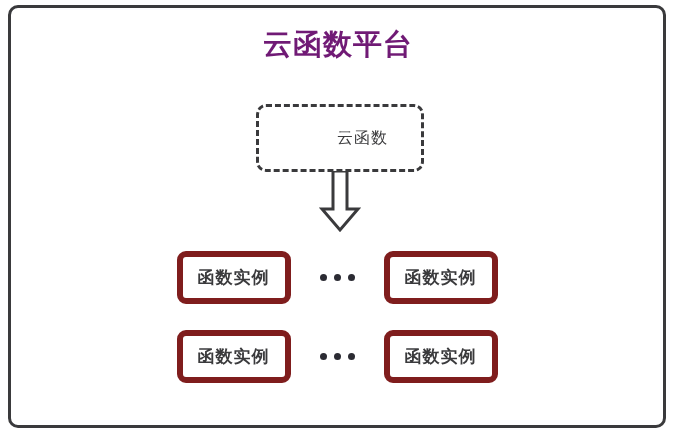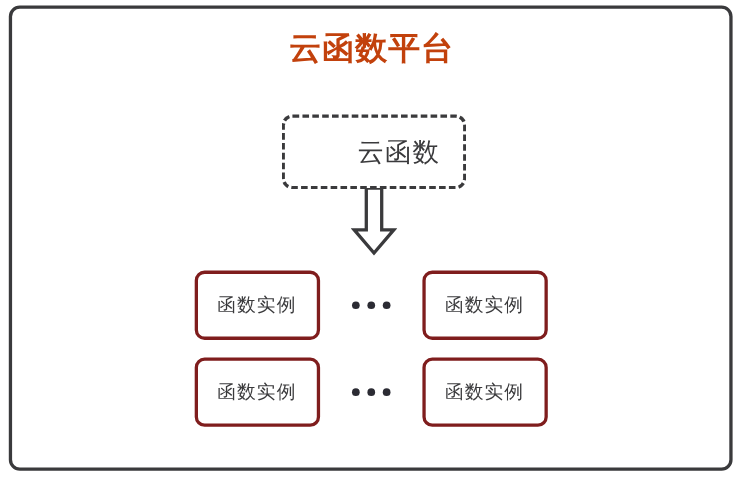--- a/index.html
+++ b/index.html
@@ -33,42 +33,42 @@
 
   
   .platform-title {
     position: absolute;
     left: 0;
     top: 24px;
     width: 676px;
     text-align: center;
     font-size: 29px;
     font-weight: bold;
-    color: #c2410c;
+    color: #701a75;
     letter-spacing: 1px;
     line-height: 40px;
   }
 
   
   .cloud-func-box {
     position: absolute;
     left: 256px;
     top: 104px;
     width: 168px;
     height: 68px;
     box-sizing: border-box;
     border: 3px dashed #3a3a3c;
     border-radius: 10px;
     background: #ffffff;
     display: flex;
     align-items: center;
     justify-content: center;
   }
   .cloud-func-label {
-    font-size: 24px;
+    font-size: 16px;
     color: #3a3a3c;
     letter-spacing: 1px;
     margin-left: 45px;
   }
 
   
   .flow-arrow {
     position: absolute;
     left: 319px;
     top: 171px;
@@ -85,28 +85,29 @@
     display: flex;
     align-items: center;
     justify-content: center;
   }
   .row-top { top: 251px; }
   .row-bottom { top: 330px; }
 
   .instance-box {
     box-sizing: border-box;
     width: 114px;
-    height: 63px;
-    border: 3px solid #7f1d1d;
+    height: 53px;
+    border: 6px solid #7f1d1d;
     border-radius: 9px;
     background: #ffffff;
     display: flex;
     align-items: center;
     justify-content: center;
     flex: none;
+    font-weight: bold;
   }
   .instance-label {
     font-size: 17px;
     color: #3a3a3c;
     letter-spacing: 1px;
   }
 
   .ellipsis-gap {
     width: 93px;
     height: 53px;

